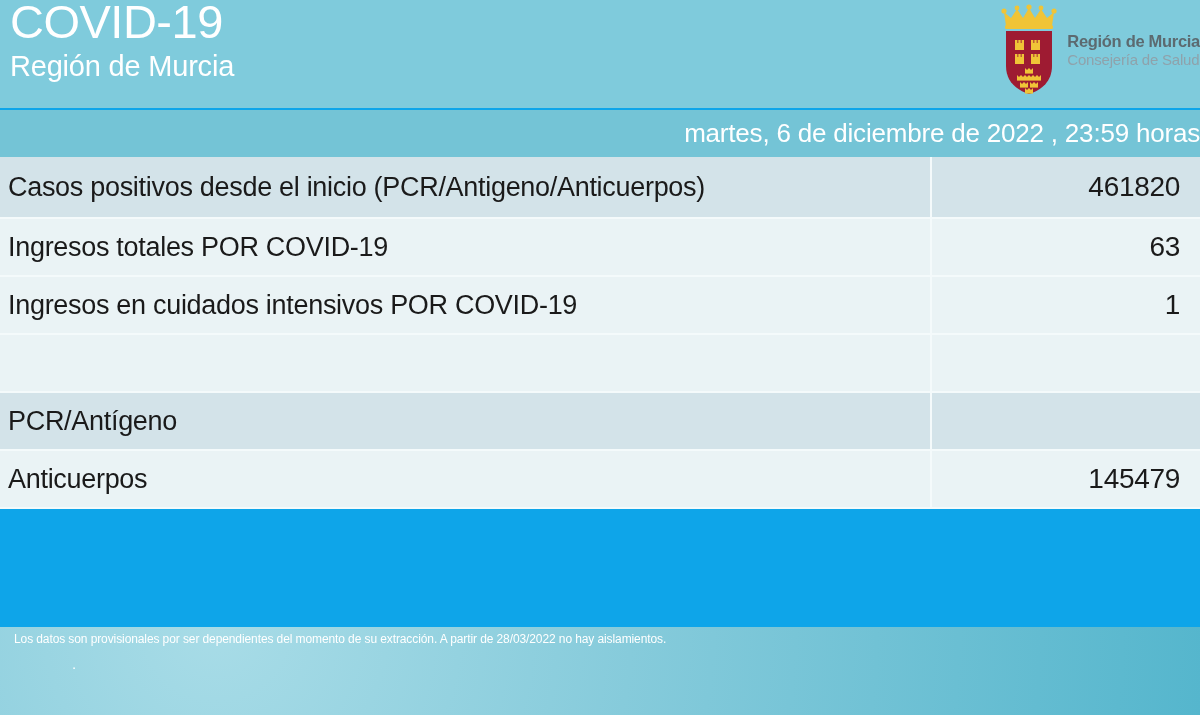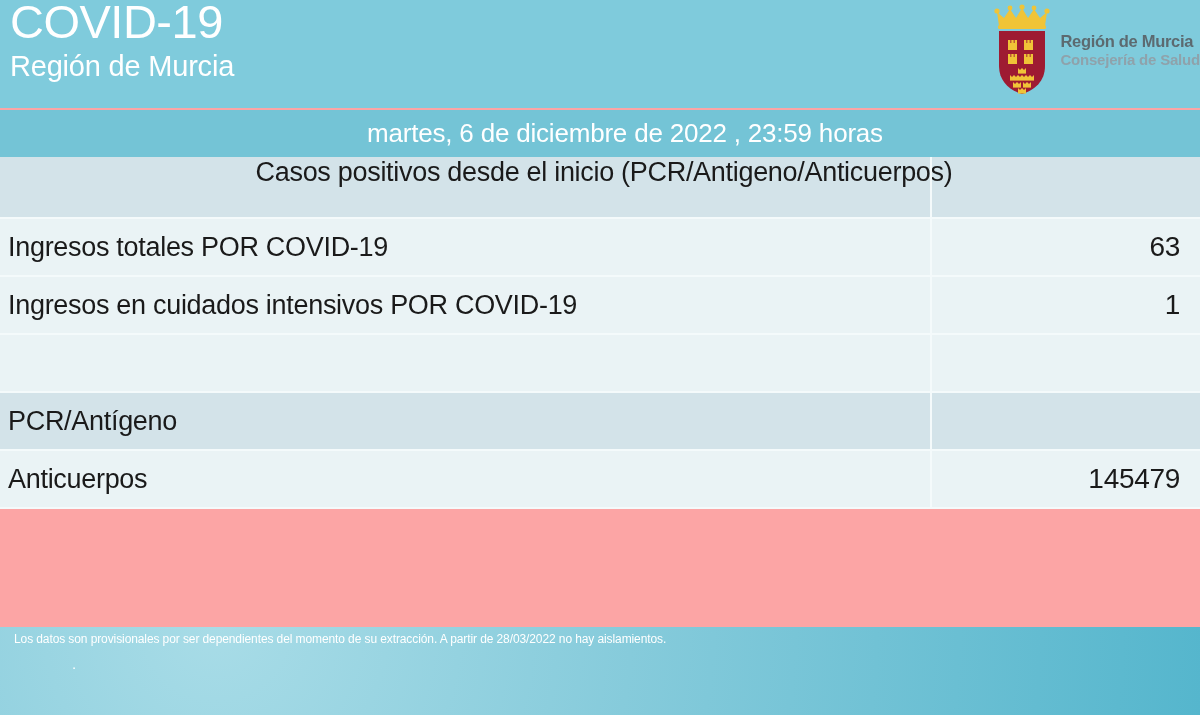--- a/index.html
+++ b/index.html
@@ -9,21 +9,21 @@
     height: 715px;
     overflow: hidden;
     font-family: "Liberation Sans", sans-serif;
     background: #7ec9da;
   }
 
   #board {
     position: relative;
     width: 1200px;
     height: 715px;
-    background: #fca5a5;
+    background: #0ea5e9;
   }
 
   
   .header {
     position: absolute;
     left: 0; top: 0;
     width: 1200px; height: 108px;
     background: #7fcbdc;
   }
 
@@ -68,35 +68,35 @@
     line-height: 19px;
     font-weight: bold;
     color: #5c6a70;
     letter-spacing: -0.3px;
     white-space: nowrap;
   }
 
   .logo-text-bottom {
     font-size: 15px;
     line-height: 18px;
-    font-weight: 700;
+    font-weight: 400;
     color: #8fa2ab;
     letter-spacing: -0.2px;
     white-space: nowrap;
   }
 
   
   .date-band {
     position: absolute;
     left: 0; top: 110px;
     width: 1200px; height: 47px;
     background: #74c4d6;
     display: flex;
     align-items: center;
-    justify-content: center;
+    justify-content: flex-end;
   }
 
   .date-text {
     font-size: 26px;
     color: #ffffff;
     font-weight: 400;
     letter-spacing: -0.2px;
     white-space: nowrap;
     padding-left: 50px;
   }
@@ -112,21 +112,21 @@
   .row {
     position: relative;
     display: flex;
     align-items: center;
     height: 58px;
     border-bottom: 2px solid #f4fafb;
     background: #eaf3f5;
   }
 
   .row.shaded { background: #d3e3e9; }
-  .row.tall  { height: 62px; flex-direction: column; }
+  .row.tall  { height: 62px; }
 
   .cell-label {
     flex: 0 0 930px;
     padding-left: 8px;
     font-size: 27px;
     color: #1a1a1a;
     letter-spacing: -0.3px;
     white-space: nowrap;
     overflow: hidden;
   }

